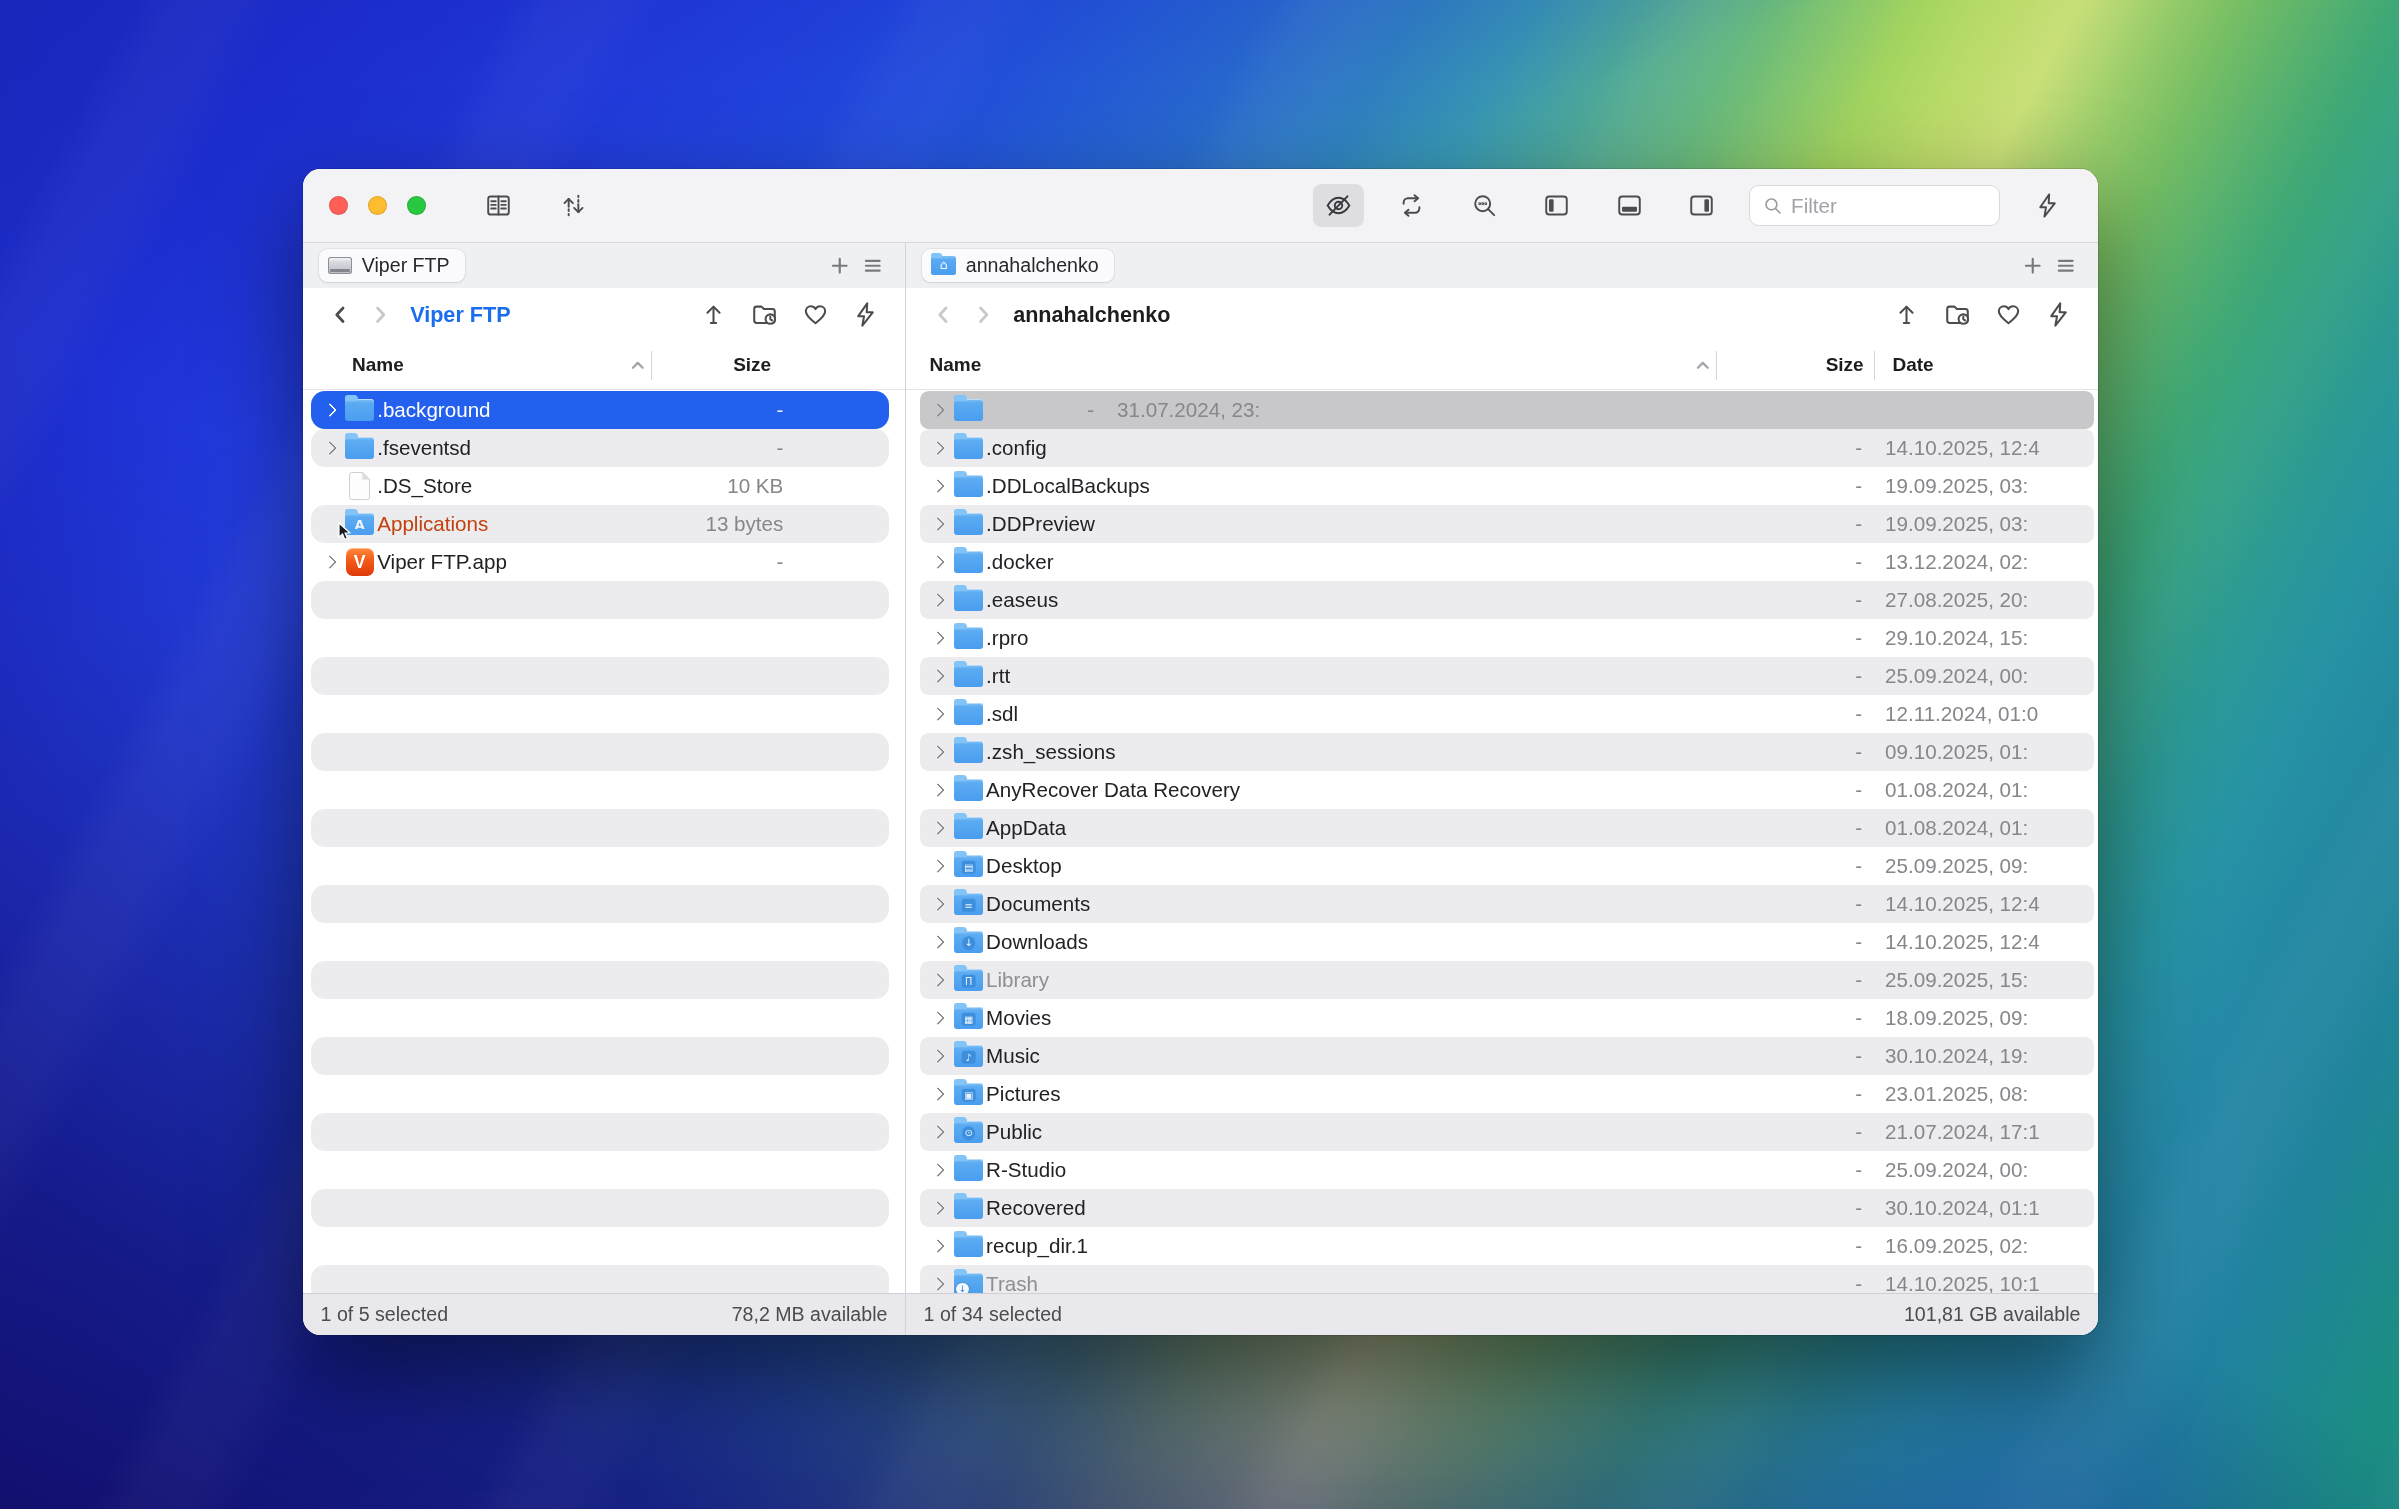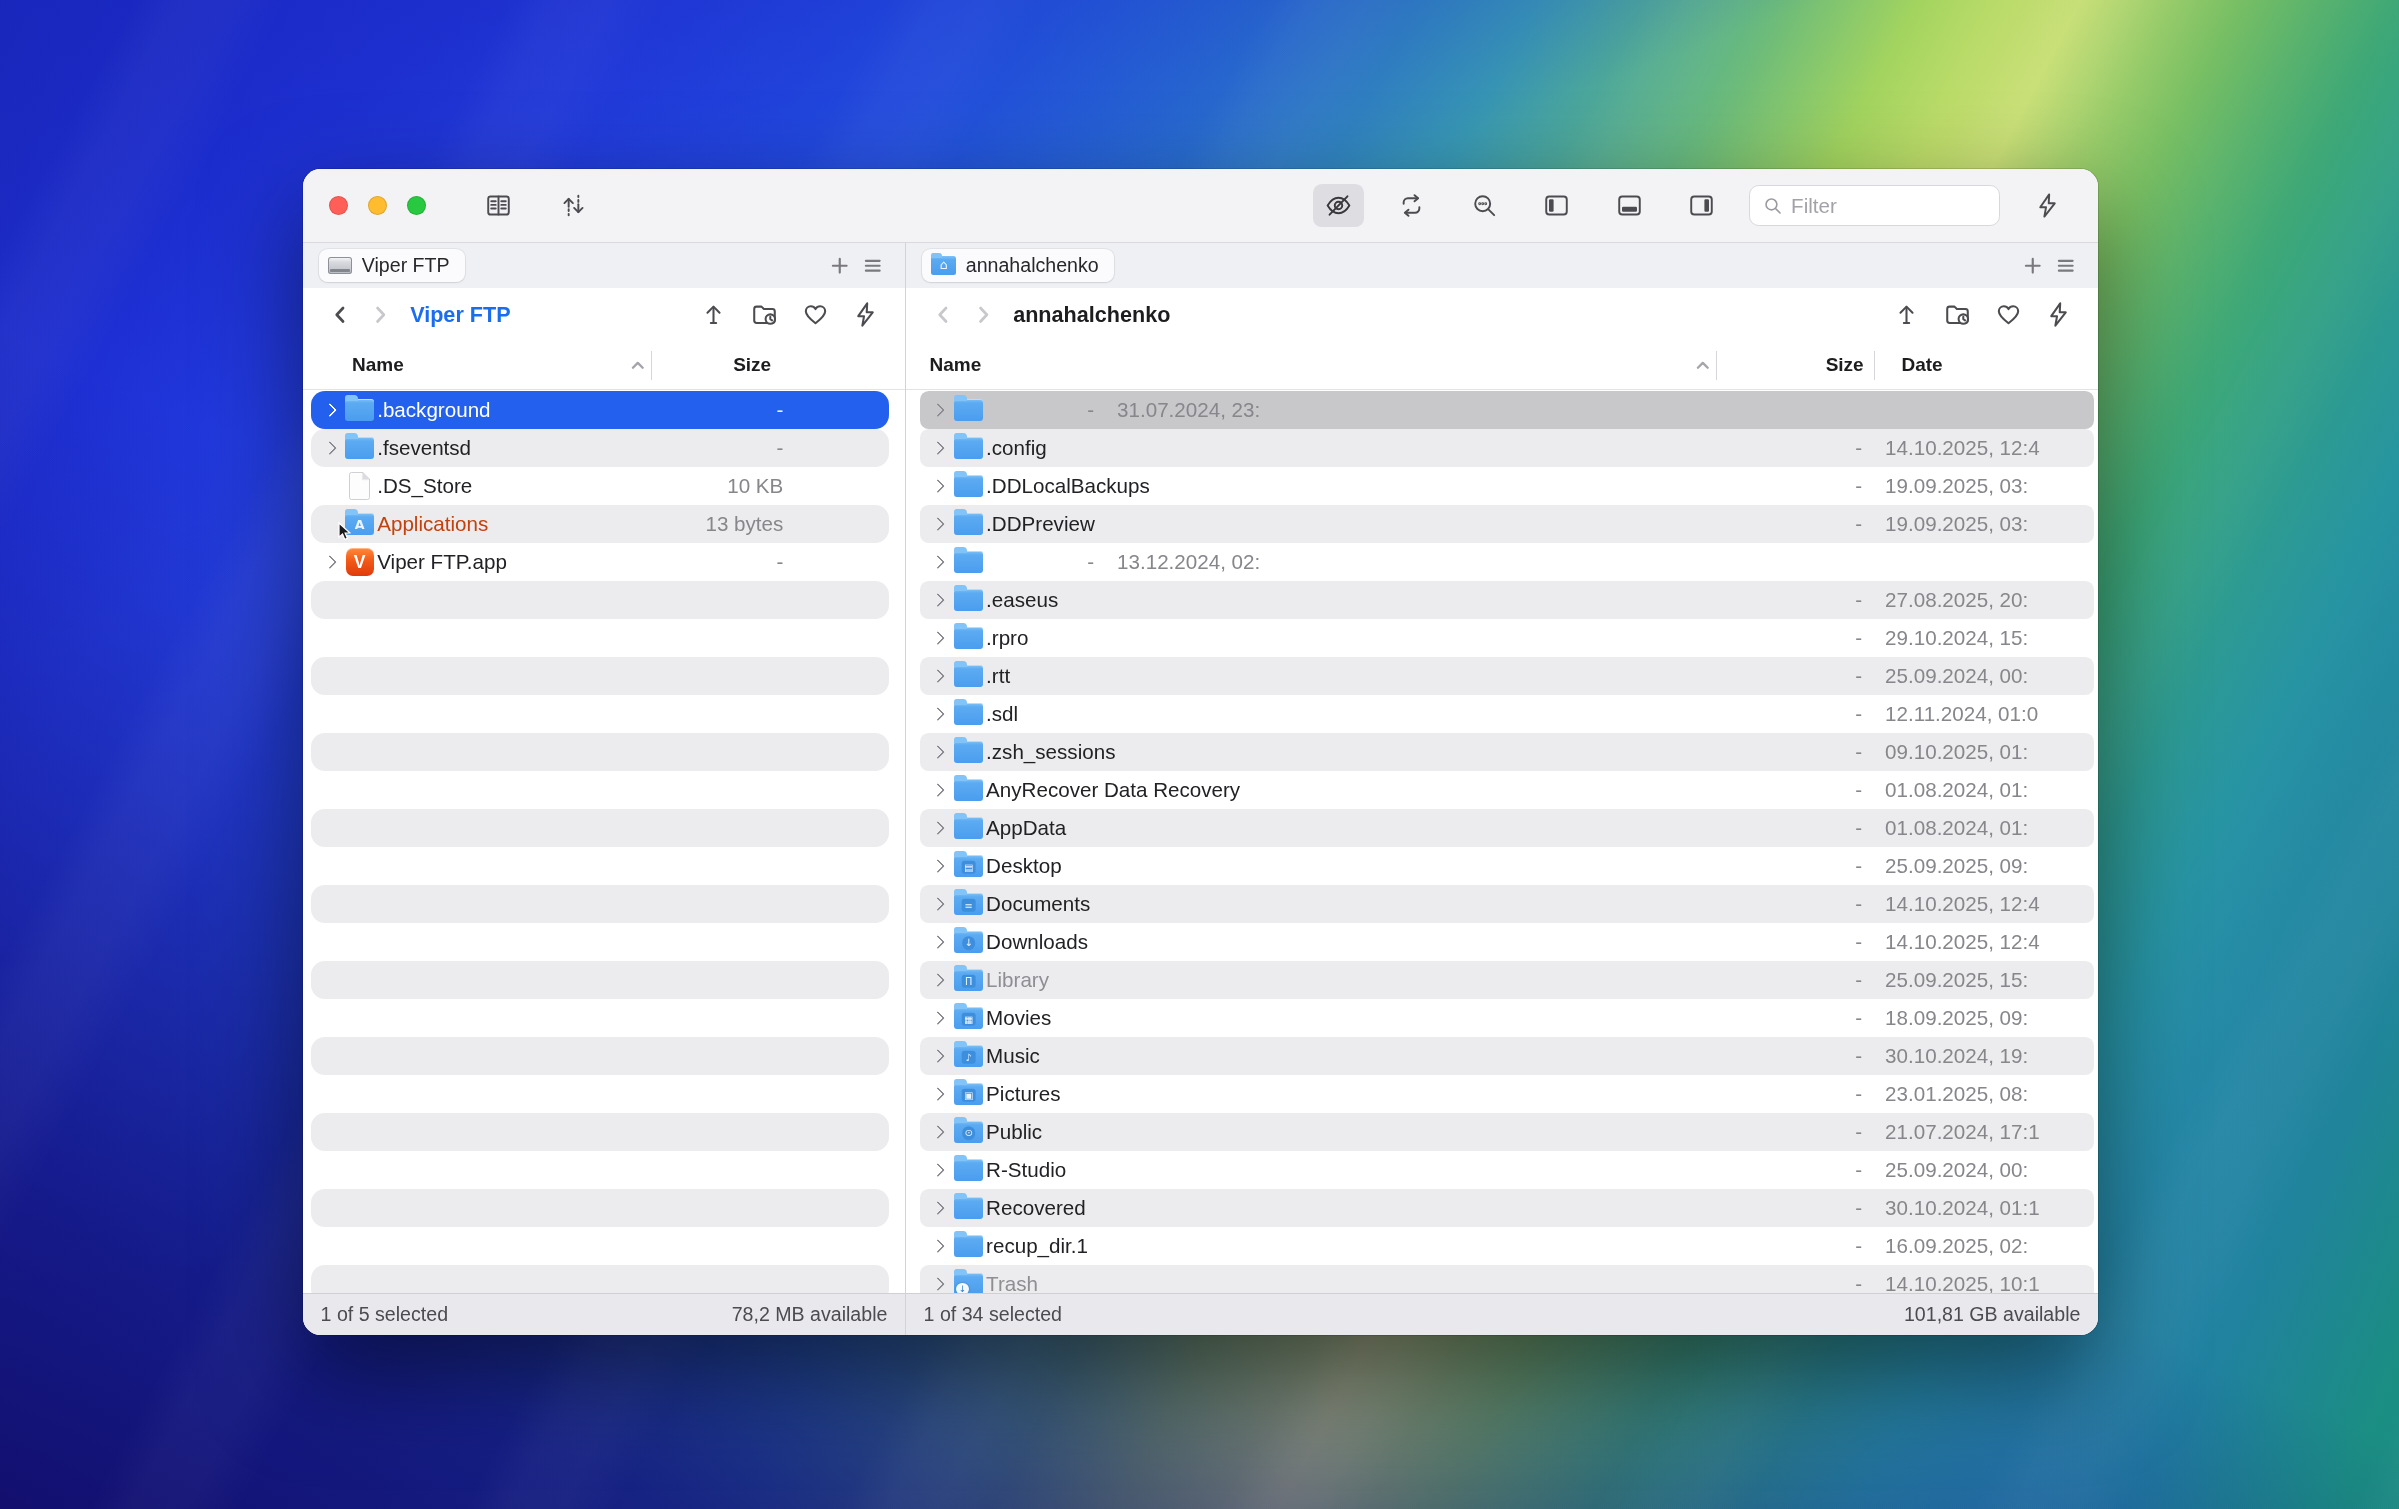--- a/index.html
+++ b/index.html
@@ -96,21 +96,21 @@
   .pane-right .colhead { padding-left:23.5px; }
   .ch-name { flex:none; display:flex; align-items:center; justify-content:space-between; }
   .pane-left .ch-name { width:299px; }
   .pane-right .ch-name { width:786px; }
   .sortcaret { width:25.5px; height:19.6px; display:flex; align-items:center; justify-content:center; }
   .sortcaret svg { width:19.6px; height:13.7px; fill:none; stroke:#a4a4aa; stroke-width:2.4; stroke-linecap:round; stroke-linejoin:round; }
   .ch-sep { width:1px; height:29px; background:#d6d6da; flex:none; }
   .ch-size { text-align:right; padding-right:9.8px; flex:none; }
   .pane-left .ch-size { width:129px; }
   .pane-right .ch-size { width:157px; }
-  .ch-date { flex:1; padding-left:27px; }
+  .ch-date { flex:1; padding-left:18px; }
 
   
   .list { flex:1; min-height:0; background:#fff; overflow:hidden; padding-top:1px; }
   .row { height:38px; display:flex; align-items:center; border-radius:8.8px; padding-left:5.9px;
     font-size:20.6px; color:#222226; white-space:nowrap; }
   .pane-left .row { margin:0 15.7px 0 7.8px; padding-right:106px;border-radius:14px; }
   .pane-right .row { margin:0 3.9px 0 13.7px; }
   .row.stripe { background:#ececee; }
   .row.sel-active { background:#2360ee; color:#fff; }
   .row.sel-inactive { background:#c8c8cb; }
@@ -506,20 +506,21 @@
             </span>
             <span class="fname">.DDPreview</span>
             <span class="fsize">-</span>
             <span class="fdate">19.09.2025, 03:</span>
           </div>
           <div class="row">
             <span class="chev"></span>
             <span class="ficon">
               <span class="folder"></span>
             </span>
+            <span class="fname">.docker</span>
             <span class="fsize">-</span>
             <span class="fdate">13.12.2024, 02:</span>
           </div>
           <div class="row stripe">
             <span class="chev"></span>
             <span class="ficon">
               <span class="folder"></span>
             </span>
             <span class="fname">.easeus</span>
             <span class="fsize">-</span>

